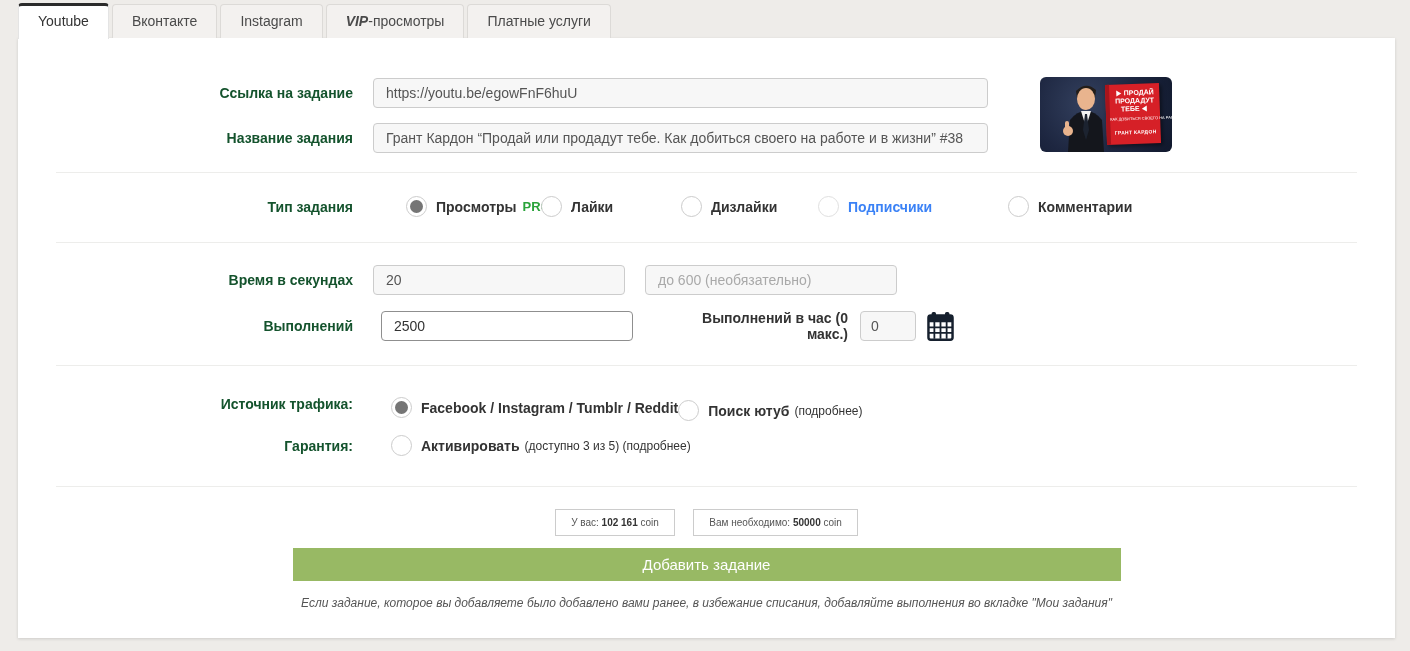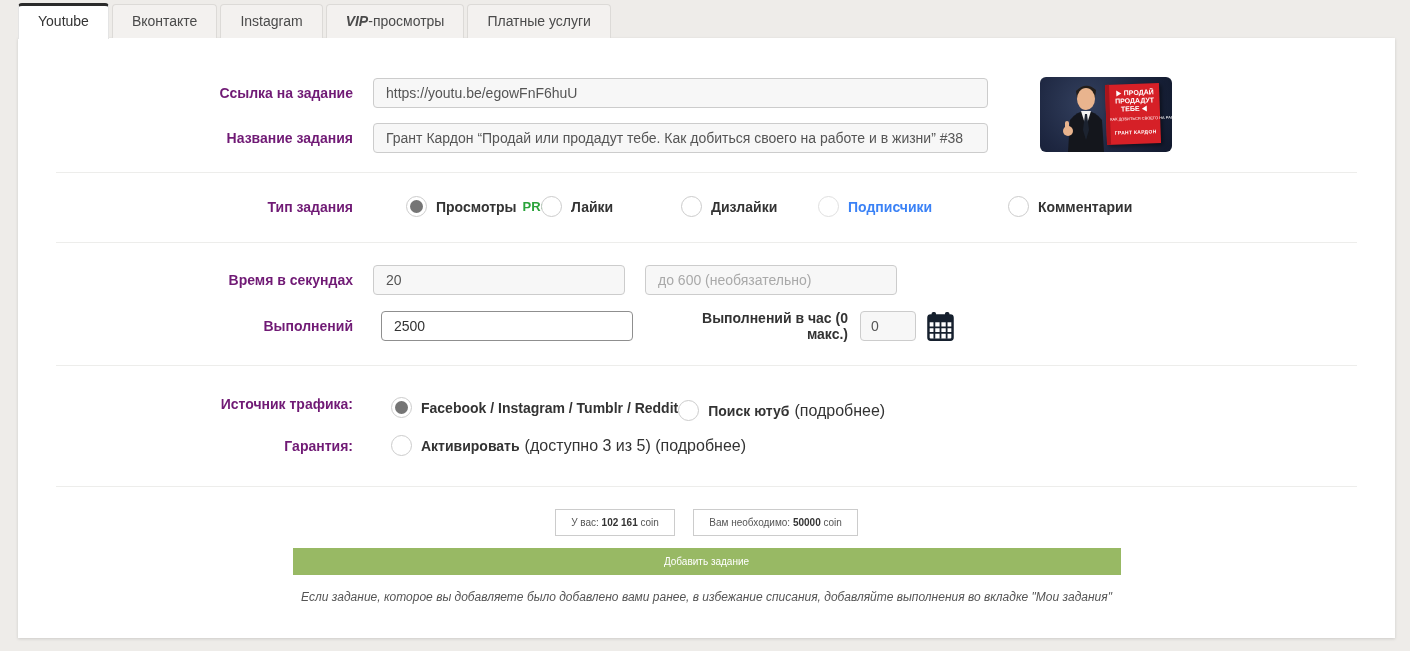--- a/index.html
+++ b/index.html
@@ -53,21 +53,21 @@
   }
   .divider { border-top: 1px solid #ededeb; margin: 0 38px; }
   
   .form-row { display: flex; align-items: center; }
   .form-label {
     width: 355px;
     text-align: right;
     padding-right: 20px;
     font-weight: bold;
     font-size: 14px;
-    color: #701a75;
+    color: #14532d;
     flex: none;
   }
   .inp {
     height: 30px;
     border: 1px solid #ccc;
     border-radius: 4px;
     background: #f7f7f7;
     padding: 0 12px;
     font-size: 14px;
     color: #555;
@@ -100,21 +100,21 @@
   }
   .radio.checked::after {
     content: "";
     position: absolute;
     left: 3px; top: 3px; right: 3px; bottom: 3px;
     border-radius: 50%;
     background: #757575;
   }
   .opt { display: flex; align-items: center; cursor: pointer; }
   .opt-label { font-weight: bold; font-size: 14px; color: #333; white-space: nowrap; }
-  .opt-suffix { font-size: 16px; color: #333; margin-left: 5px; white-space: nowrap; }
+  .opt-suffix { font-size: 12px; color: #333; margin-left: 5px; white-space: nowrap; }
   .badge-pro { color: #2aa33a; font-weight: bold; font-size: 13px; margin-left: 6px; }
   .opt.disabled .radio { border-color: #e0e0e0; }
   .opt.disabled .opt-label { color: #3b82f6; }
   .type-opts { display: flex; align-items: center; padding-left: 33px; }
   .type-opts .opt:nth-child(1) { width: 135px; }
   .type-opts .opt:nth-child(2) { width: 140px; }
   .type-opts .opt:nth-child(3) { width: 137px; }
   .type-opts .opt:nth-child(4) { width: 190px; }
   .stack { display: flex; flex-direction: row; }
   .stack .opt + .opt { margin-top: 6px; }
@@ -164,21 +164,21 @@
     background: #fff;
   }
   .coin-box .val { font-weight: bold; color: #333; }
   .submit-btn {
     display: block;
     width: 828px;
     margin: 12px auto 6px;
     background: #98b964;
     border: none;
     color: #fff;
-    font-size: 10px;
+    font-size: 15px;
     font-family: "Liberation Sans", sans-serif;
     padding: 8px 0;
     cursor: pointer;
     text-align: center;
   }
   .note {
     margin-top: 15px;
     font-style: italic;
     font-size: 12px;
     color: #555;

